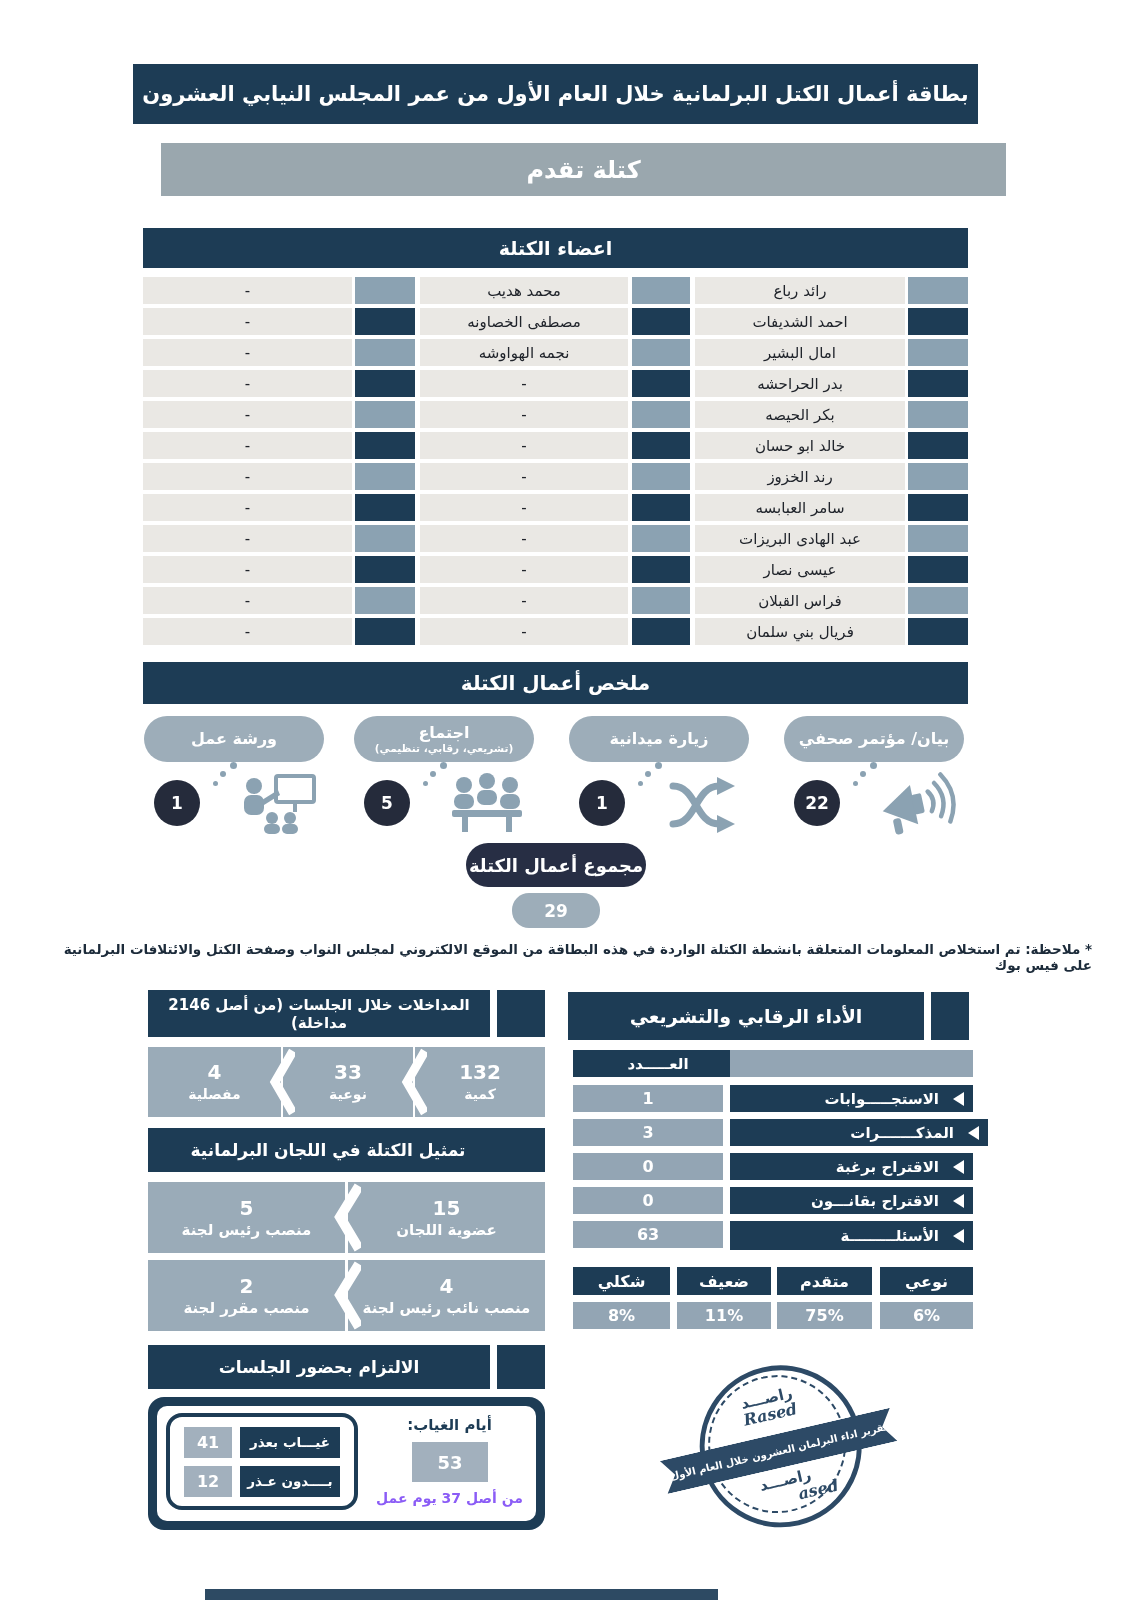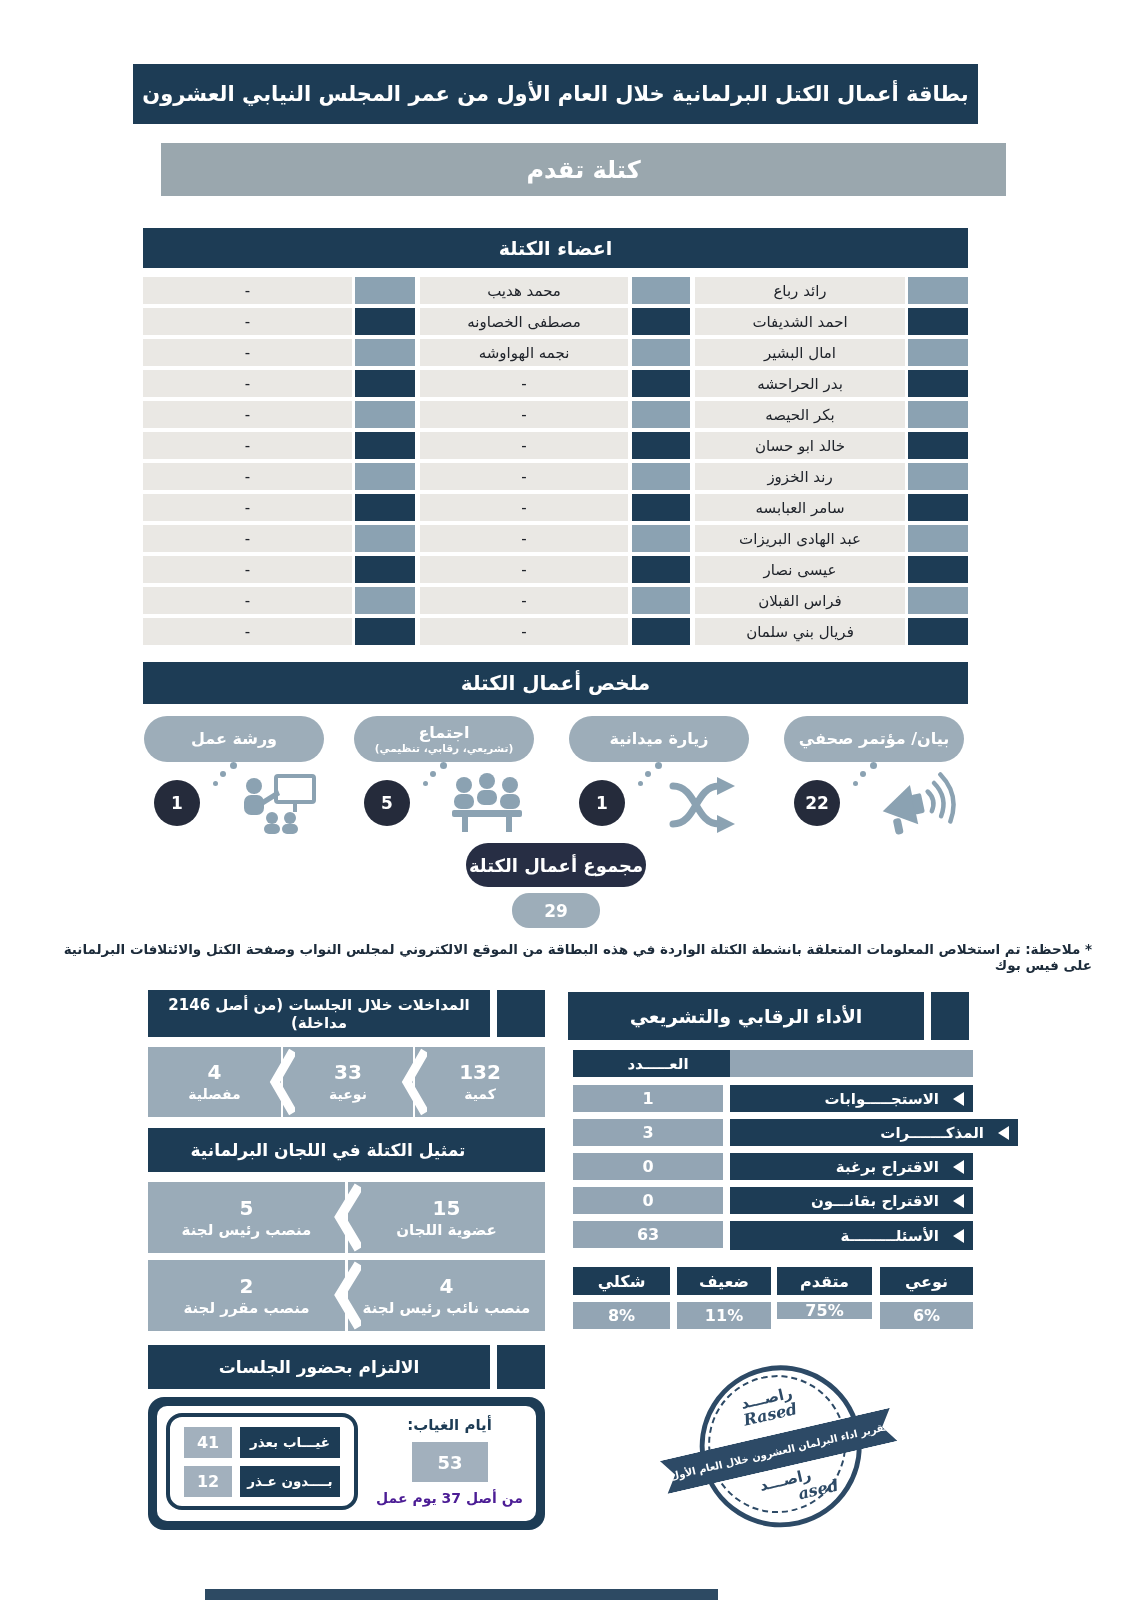--- a/index.html
+++ b/index.html
@@ -51,21 +51,21 @@
   .att-inner{position:absolute;left:9px;top:9px;width:379px;height:115px;background:#fff;border-radius:10px;}
   .att-sub{position:absolute;left:9px;top:7px;width:192px;height:97px;border:4px solid #1d3c55;border-radius:16px;box-sizing:border-box;
            display:flex;flex-direction:column;align-items:center;justify-content:center;gap:8px;}
   .att-row{display:flex;flex-direction:row;align-items:center;gap:8px;direction:rtl;}
   .att-lab{width:100px;height:31px;background:#1d3c55;color:#fff;font-weight:700;font-size:13.5px;display:flex;align-items:center;justify-content:center;}
   .att-val{width:48px;height:31px;background:#a2b0bd;color:#fff;font-weight:700;font-size:16px;display:flex;align-items:center;justify-content:center;}
   .att-right{position:absolute;left:210px;top:0;width:165px;height:115px;text-align:center;}
   .att-abs-label{position:absolute;left:0;top:10px;width:165px;color:#1d3c55;font-weight:700;font-size:15px;}
   .att-abs-days{position:absolute;left:45px;top:36px;width:76px;height:40px;background:#a2b0bd;color:#fff;font-weight:700;font-size:18px;
                 display:flex;align-items:center;justify-content:center;text-align:right;}
-  .att-outof{position:absolute;left:0;top:84px;width:165px;color:#4c1d95;font-weight:700;font-size:14px;}
+  .att-outof{position:absolute;left:0;top:84px;width:165px;color:#8b5cf6;font-weight:700;font-size:14px;}
   
   .stamp{position:absolute;left:678px;top:1362px;width:200px;height:172px;transform:rotate(-13deg);color:#2d4a66;}
   .stamp .ring{position:absolute;left:22px;top:4px;width:152px;height:152px;border:5px solid #2d4a66;border-radius:50%;}
   .stamp .ring2{position:absolute;left:31px;top:13px;width:134px;height:134px;border:2px dashed #2d4a66;border-radius:50%;}
   .stamp .t1{position:absolute;left:0;top:26px;width:200px;text-align:center;font-size:15px;font-weight:700;}
   .stamp .t2{position:absolute;left:0;top:42px;width:200px;text-align:center;font-family:"DejaVu Serif",serif;font-style:italic;font-weight:700;font-size:16px;}
   .stamp .ribbon{position:absolute;left:-18px;top:72px;width:236px;height:34px;background:#2d4a66;color:#fff;
                  display:flex;align-items:center;justify-content:center;font-size:10px;font-weight:700;
                  clip-path:polygon(0 0,100% 0,95% 50%,100% 100%,0 100%,5% 50%);}
   .stamp .t3{position:absolute;left:0;top:110px;width:200px;text-align:center;font-size:15px;font-weight:700;}
@@ -302,21 +302,21 @@
 
   <div class="abs navybar" style="left:573px;top:1050px;width:146px;height:27px;font-size:15px;padding-left:12px;">العـــــدد</div>
   <div class="abs" style="left:730px;top:1050px;width:243px;height:27px;background:#93a5b4;"></div>
 
   <div class="ov-lab" style="left:730px;top:1085px;width:243px;height:27px;">
       <span class="tri"></span>
       <span>الاستجـــــوابات</span>
     </div>
   <div class="ov-val" style="left:573px;top:1085px;width:150px;height:27px;">1</div>
 
-  <div class="ov-lab" style="left:730px;top:1119px;width:288px;height:27px;">
+  <div class="ov-lab" style="left:730px;top:1119px;width:258px;height:27px;">
       <span class="tri"></span>
       <span>المذكـــــــرات</span>
     </div>
   <div class="ov-val" style="left:573px;top:1119px;width:150px;height:27px;">3</div>
 
   <div class="ov-lab" style="left:730px;top:1153px;width:243px;height:27px;">
       <span class="tri"></span>
       <span>الاقتراح برغبة</span>
     </div>
   <div class="ov-val" style="left:573px;top:1153px;width:150px;height:27px;">0</div>
@@ -331,21 +331,21 @@
       <span class="tri"></span>
       <span>الأسئلـــــــــة</span>
     </div>
   <div class="ov-val" style="left:573px;top:1221px;width:150px;height:27px;">63</div>
 
   <div class="q-h" style="left:880px;top:1267px;width:93px;height:28px;">نوعي</div>
   <div class="q-h" style="left:777px;top:1267px;width:95px;height:28px;">متقدم</div>
   <div class="q-h" style="left:677px;top:1267px;width:94px;height:28px;">ضعيف</div>
   <div class="q-h" style="left:573px;top:1267px;width:97px;height:28px;">شكلي</div>
   <div class="q-v" style="left:880px;top:1302px;width:93px;height:27px;">6%</div>
-  <div class="q-v" style="left:777px;top:1302px;width:95px;height:17px;">75%</div>
+  <div class="q-v" style="left:777px;top:1302px;width:95px;height:27px;">75%</div>
   <div class="q-v" style="left:677px;top:1302px;width:94px;height:27px;">11%</div>
   <div class="q-v" style="left:573px;top:1302px;width:97px;height:27px;">8%</div>
 
   <div class="abs navybar" style="left:148px;top:990px;width:342px;height:47px;font-size:15px;padding:0 8px;box-sizing:border-box;">المداخلات خلال الجلسات (من أصل 2146 مداخلة)</div>
   <div class="abs sq" style="left:497px;top:990px;width:48px;height:47px;"></div>
 
   <div class="gbox" style="left:415px;top:1047px;width:130px;height:70px;">
     <span class="v">132</span>
     <span class="l">كمية</span>
   </div>

